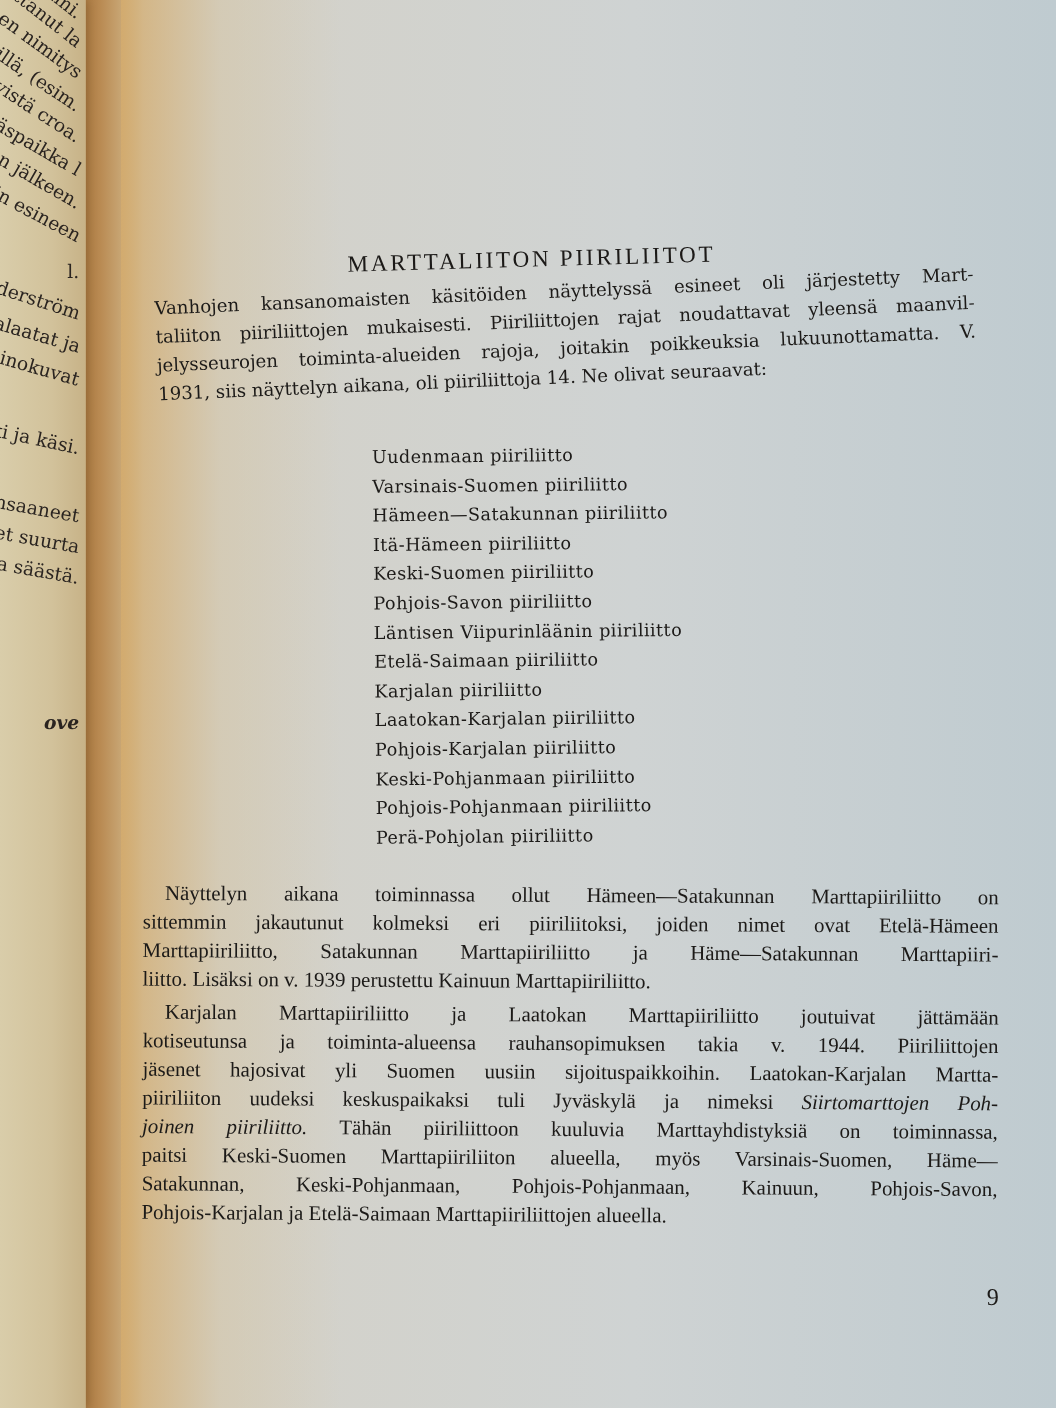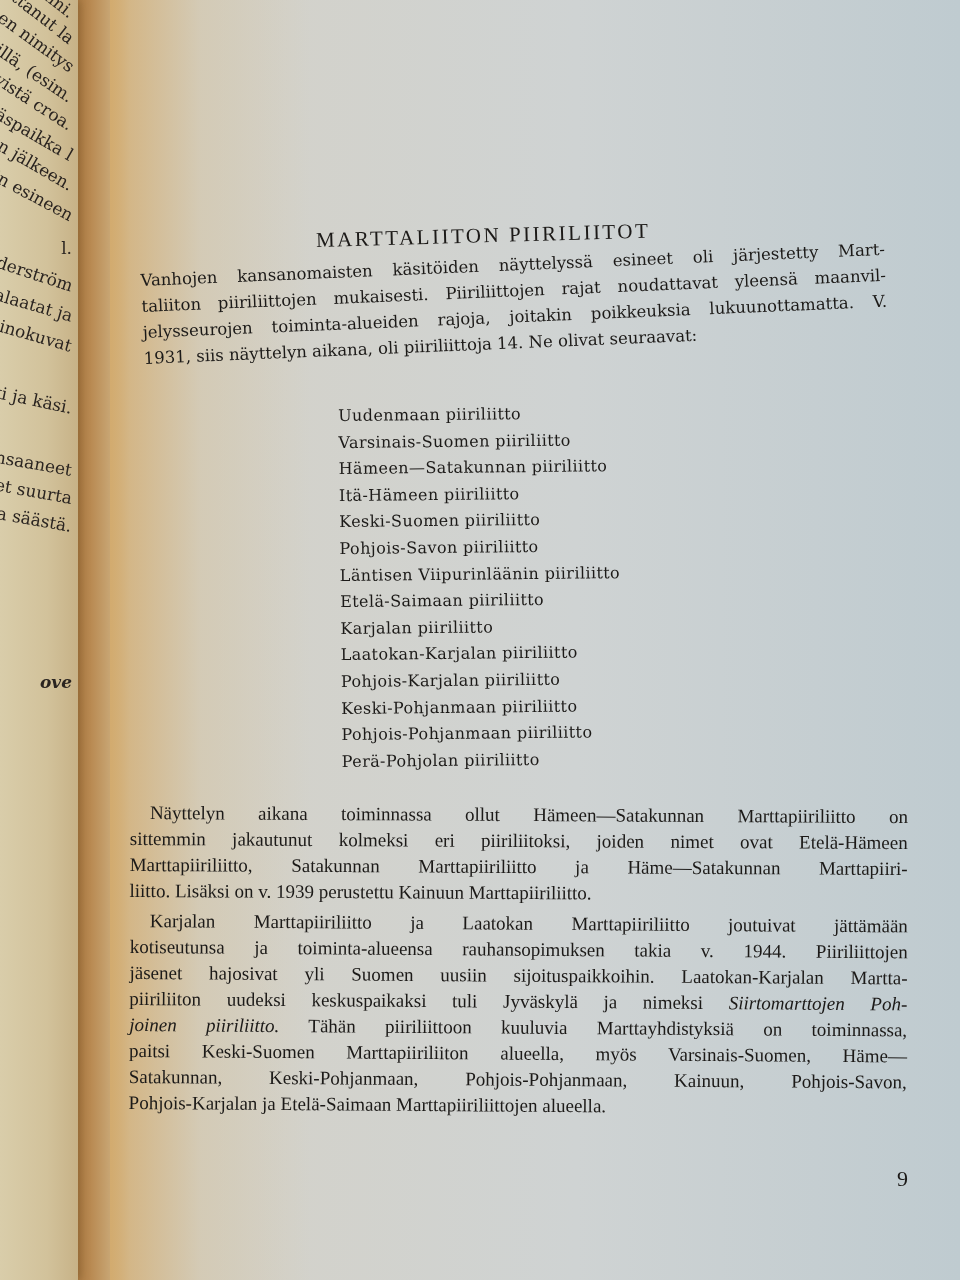--- a/index.html
+++ b/index.html
@@ -161,21 +161,21 @@
       <span class="frag" style="top: 176px; transform: rotate(30deg); transform-origin: right center;">n  jälkeen.</span>
       <span class="frag" style="top: 206px; transform: rotate(28deg); transform-origin: right center;">in  esineen</span>
       <span class="frag" style="top: 238px; transform: rotate(0deg); transform-origin: right center;">l.</span>
       <span class="frag" style="top: 276px; transform: rotate(18deg); transform-origin: right center;">öderström</span>
       <span class="frag" style="top: 306px; transform: rotate(16deg); transform-origin: right center;">alaatat ja</span>
       <span class="frag" style="top: 336px; transform: rotate(16deg); transform-origin: right center;">ainokuvat</span>
       <span class="frag" style="top: 398px; transform: rotate(12deg); transform-origin: right center;">ki ja käsi.</span>
       <span class="frag" style="top: 460px; transform: rotate(10deg); transform-origin: right center;">nsaaneet</span>
       <span class="frag" style="top: 488px; transform: rotate(10deg); transform-origin: right center;">et suurta</span>
       <span class="frag" style="top: 516px; transform: rotate(10deg); transform-origin: right center;">a säästä.</span>
-      <span class="frag it" style="top: 672px; transform: rotate(0deg); transform-origin: right center;">ove</span>
+      <span class="frag it" style="top: 648px; transform: rotate(0deg); transform-origin: right center;">ove</span>
     </div>
 
   <div class="page">
 
     <div class="title">MARTTALIITON PIIRILIITOT</div>
 
     <div class="intro">
       <span class="line">Vanhojen kansanomaisten käsitöiden näyttelyssä esineet oli järjestetty Mart-</span>
       <span class="line">taliiton piiriliittojen mukaisesti. Piiriliittojen rajat noudattavat yleensä maanvil-</span>
       <span class="line">jelysseurojen toiminta-alueiden rajoja, joitakin poikkeuksia lukuunottamatta. V.</span>

